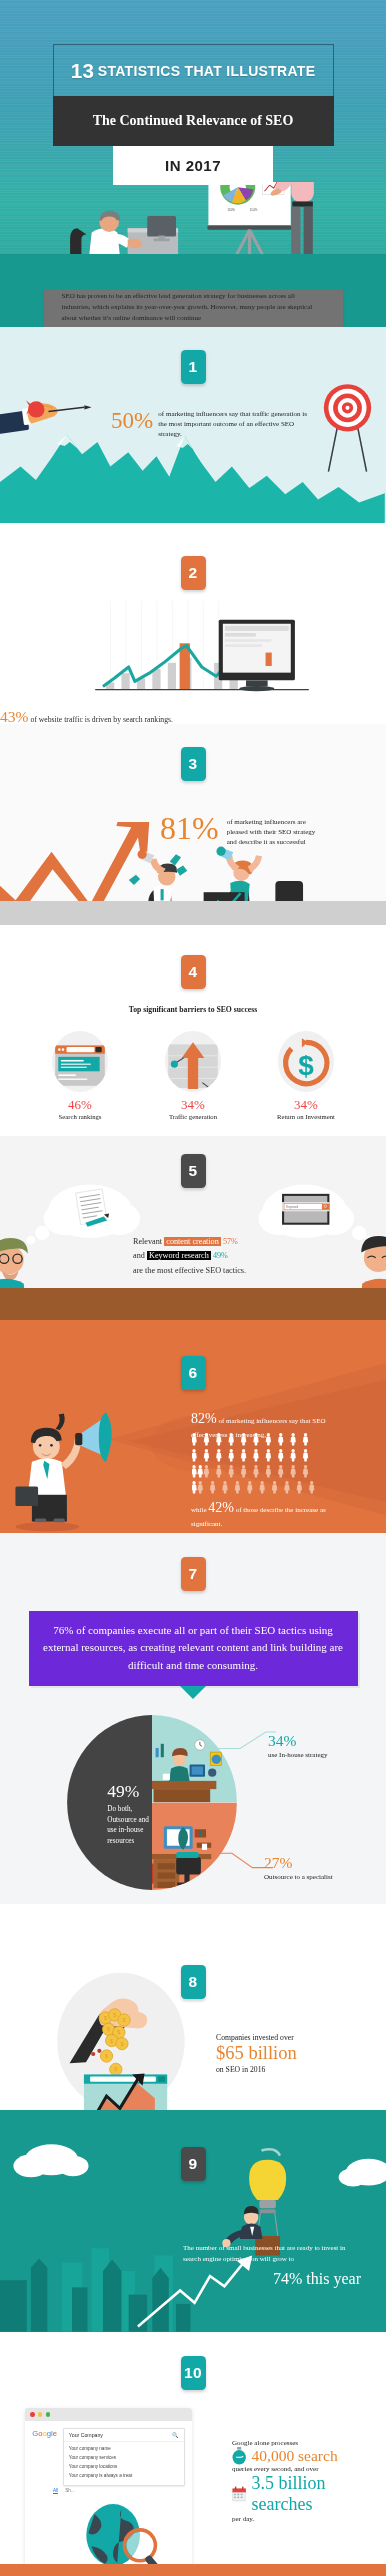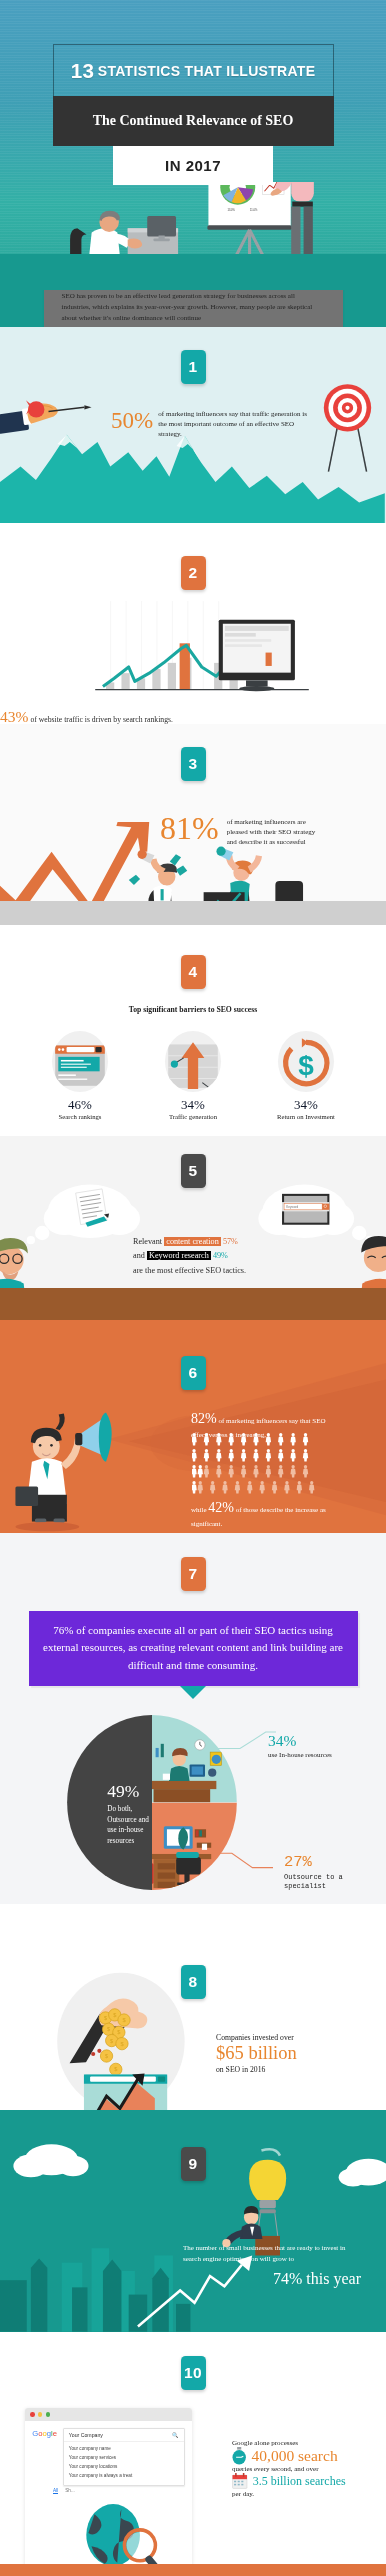--- a/index.html
+++ b/index.html
@@ -98,21 +98,21 @@
   .s3 .floorbar { position:absolute; left:0; right:0; bottom:0; height:24px; background:#cfcfcf;}
 
   
   .s4 { background:#ffffff; height: 211px; padding-top: 30px; }
   .s4 h3 { text-align:center; font-size: 7.7px; font-weight:700; margin-top: 15.5px; color:#1b1b1b;
            font-family:"Liberation Serif", serif; }
   .s4 .cols { display:flex; justify-content:center; gap: 31px; margin-top: 17.5px; }
   .s4 .col { width: 82px; text-align:center; }
   .s4 .circle { width: 56px; height:61px; border-radius: 50%; background:#f0f0f0; margin: 0 auto 6.2px;
                 position:relative; overflow:hidden; display:flex; align-items:center; justify-content:center;}
-  .s4 .pct { color:#0f172a; font-size: 13px; line-height:1.1; }
+  .s4 .pct { color:#ef4444; font-size: 13px; line-height:1.1; }
   .s4 .lbl { font-size: 6.7px; color:#1b1b1b; margin-top:1px; }
 
   
   .s5 { background:#f4f4f4; height: 196px; padding-top: 17.5px; }
   .s5 .copy { position:absolute; left:133px; top:99px; z-index:5; font-size: 8.2px; line-height: 1.75; }
   .hl-o { background:#e0733e; color:#fff; padding: 0 2.1px; }
   .hl-t { background:#000000; color:#fff; padding: 0 2.1px; }
   .pc-o { color:#e0733e; }
   .pc-t { color:#13a8a8; }
   .s5 .desk { position:absolute; left:0; right:0; bottom:0; height: 44px; background:#9a5a2c; }
@@ -133,21 +133,21 @@
   .s7 .bubble {
     width: 329px; margin: 19.6px auto 0; background:#6d28d9; color:#fff;
     padding: 11.3px 13.4px; text-align:center; font-size: 11px; line-height:1.6;
     position:relative; box-shadow: 2.1px 2.1px 0 rgba(0,0,0,.06);
   }
   .s7 .bubble:after{ content:""; position:absolute; left:50%; margin-left:-13px; bottom:-13.4px;
     border-left:13px solid transparent; border-right:13px solid transparent;
     border-top:13.4px solid #13a8a8; }
   .pie-wrap { position:relative; width: 170px; height: 175px; margin: 29px 0 0 67px; }
   .s7 .lead34 { position:absolute; left:268px; top:200px; width: 88px; z-index:6; }
-  .s7 .lead27 { position:absolute; left:284px; top:322px; width: 88px; z-index:6;font-family:Liberation Mono, monospace; }
+  .s7 .lead27 { position:absolute; left:264px; top:322px; width: 88px; z-index:6; }
   .lead-n-t { color:#13a8a8; font-size: 15.5px; line-height:1; }
   .lead-n-o { color:#e8862f; font-size: 15.5px; line-height:1; }
   .lead-txt { font-size: 7px; line-height:1.4; margin-top: 2.1px; color:#1b1b1b;}
 
   
   .s8 { background:#ffffff; height: 206px; padding-top: 61px; }
   .s8 .copy { position:absolute; left:216px; top:129px; z-index:5; }
   .s8 .l1 { font-size: 7.7px; color:#1b1b1b; }
   .s8 .l2 { font-size: 18.5px; color:#e8862f; line-height:1.25; }
   .s8 .l3 { font-size: 7.7px; color:#1b1b1b; }
@@ -156,21 +156,21 @@
   .s9 { background:#17998f; height: 222px; padding-top: 37px; color:#fff; overflow:hidden;}
   .s9 .copy { position:absolute; left:183px; top:133px; width: 178px; z-index:6;
               font-size: 7px; line-height:1.55; }
   .s9 .copy .big { font-size: 16px; display:block; margin-top:2.1px;text-align:right; }
 
   
   .s10 { background:#ffffff; height: 232px; padding-top: 24px; }
   .s10 .copy { position:absolute; left:232px; top:107px; width: 149px; z-index:6; }
   .s10 .t { font-size: 7px; color:#1b1b1b; }
   .s10 .n1 { font-size: 15.5px; color:#e8862f; }
-  .s10 .n2 { font-size: 12px; color:#13a8a8; }
+  .s10 .n2 { font-size: 18px; color:#13a8a8; }
 
   
   .s11 { background:#e0733e; height: 232px; padding-top: 29px; color:#fff; }
   .serp-bar { height: 13.4px; background:#e6e6e6; display:flex; align-items:center; padding-left:5.2px; gap:3.1px; }
   .dot { width:4.6px; height:4.6px; border-radius:50%; }
   .glogo { font-size: 9.8px; font-family:"Liberation Sans", sans-serif; font-weight:500;}
   .glogo b{font-weight:500}
   .g-b{color:#4285F4}.g-r{color:#EA4335}.g-y{color:#FBBC05}.g-g{color:#34A853}
 </style>
 </head>
@@ -656,21 +656,21 @@
       </svg>
     </div>
     <svg style="position:absolute;left:204px;top:196px" width="72" height="20.6" viewBox="0 0 140 40">
       <path d="M0 38 L70 38 L120 6 L140 6" stroke="#a9dcd7" stroke-width="2" fill="none"></path>
     </svg>
     <svg style="position:absolute;left:201px;top:318px" width="72" height="24" viewBox="0 0 140 46">
       <path d="M0 4 L60 4 L100 32 L140 32" stroke="#e8825a" stroke-width="2" fill="none"></path>
     </svg>
     <div class="lead34">
       <div class="lead-n-t">34%</div>
-      <div class="lead-txt">use In-house resources</div>
+      <div class="lead-txt">use In-house strategy</div>
     </div>
     <div class="lead27">
       <div class="lead-n-o">27%</div>
       <div class="lead-txt">Outsource to a specialist</div>
     </div>
   </section>
 
   <section class="sec s8">
     <div class="badge teal">8</div>
     <svg style="position:absolute;left:49px;top:56px" width="149" height="155" viewBox="0 0 290 300">

